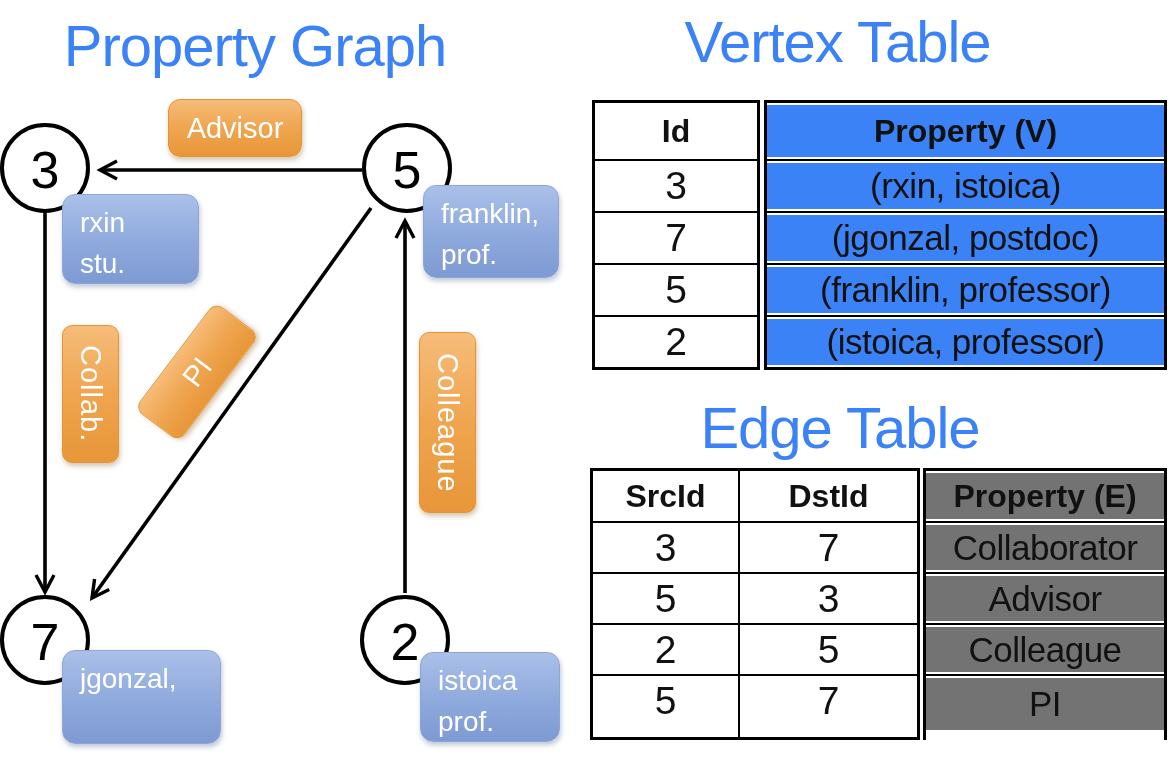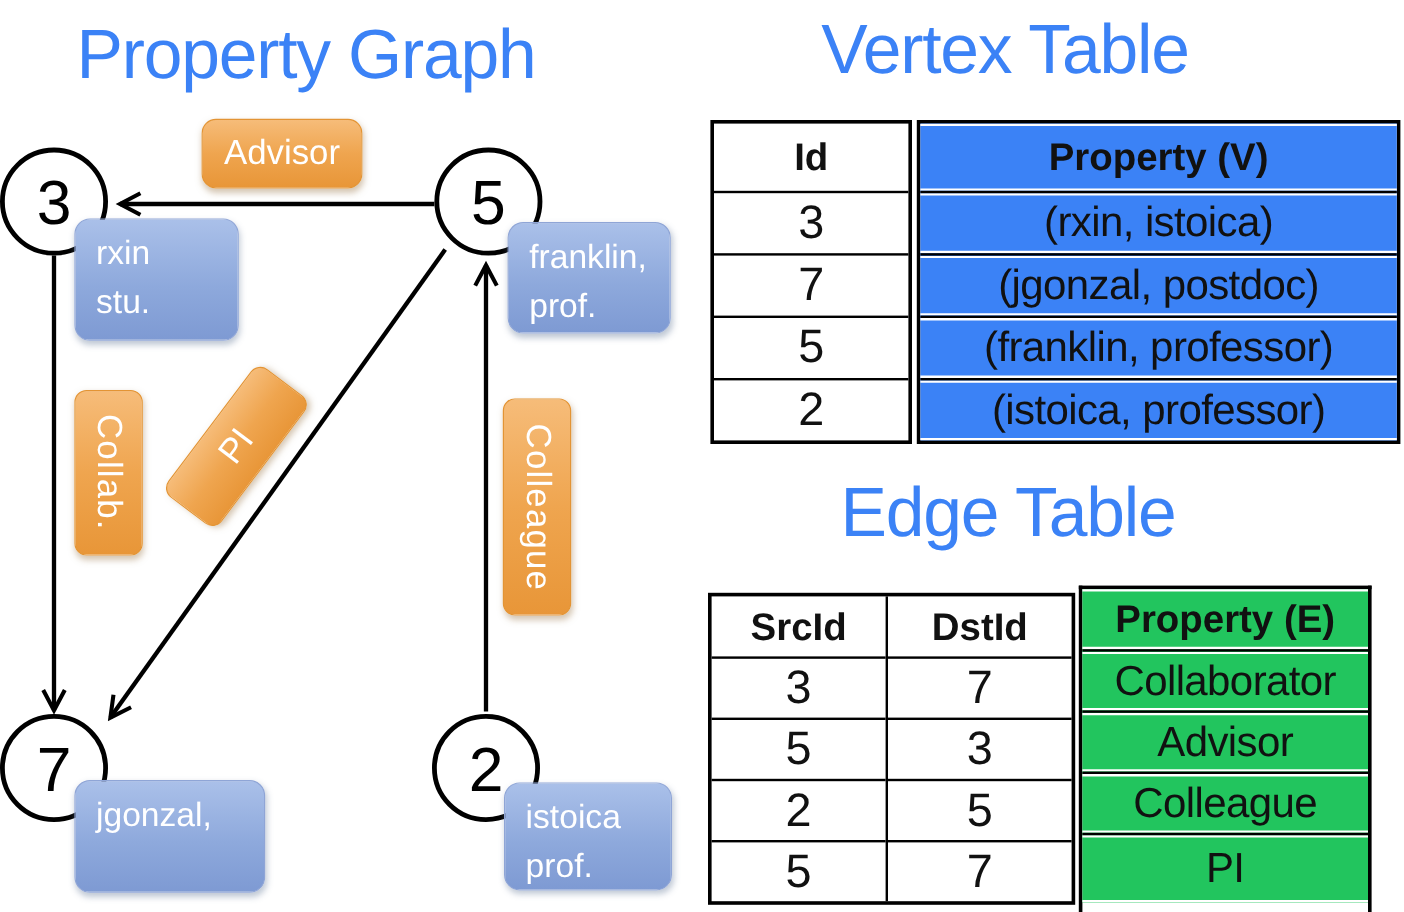--- a/index.html
+++ b/index.html
@@ -24,21 +24,21 @@
   }
 
   
   .vbox {
     position:absolute; color:#fff; border-radius:13px;
     background:linear-gradient(180deg,#aac0e9 0%,#8ea9dc 55%,#7e9ad3 100%);
     border:1.5px solid #8fa5d6;
     box-shadow:1px 3px 5px rgba(110,130,160,0.45);
     font-size:28px; line-height:1.45; padding:8px 0 0 17px;
   }
-  #vbox-rxin     { left:62px;  top:182px; width:137px; height:102px; }
+  #vbox-rxin     { left:62px;  top:194px; width:137px; height:90px; }
   #vbox-franklin { left:423px; top:185px; width:136px; height:93px; }
   #vbox-jgonzal  { left:62px;  top:650px; width:159px; height:94px; }
   #vbox-istoica  { left:420px; top:652px; width:140px; height:90px; }
 
   
   .elabel {
     position:absolute; color:#fff; border-radius:10px;
     background:linear-gradient(180deg,#f6bc79 0%,#efa54f 50%,#e89638 100%);
     border:1px solid #e39434;
     box-shadow:1px 3px 5px rgba(170,140,100,0.5);
@@ -47,46 +47,46 @@
   }
   #elabel-advisor   { left:168px; top:99px;  width:134px; height:58px; border-radius:12px; }
   #elabel-collab    { left:62px;  top:325px; width:57px;  height:138px; }
   #elabel-colleague { left:419px; top:332px; width:57px;  height:181px; }
   #elabel-pi        { left:130px; top:344px; width:134px; height:56px; transform:rotate(-53deg); }
   .vert { writing-mode:vertical-rl; letter-spacing:1px; }
 
   
   .tblgroup { position:absolute; display:flex; }
   #vertex-table { left:592px; top:100px; gap:4px; }
-  #edge-table   { left:590px; top:488px; gap:3px;align-items:center; }
+  #edge-table   { left:590px; top:468px; gap:3px; }
   .col { border:3px solid #000; background:#fff; }
   .cell {
     display:flex; align-items:center; justify-content:center;
     border-top:2px solid #000; text-align:center;
   }
   .cell:first-child { border-top:none; }
   .hdr { font-weight:bold; font-size:32px; }
   .num { font-size:39px; }
   .ptext { font-size:35px; letter-spacing:-0.5px; }
 
   #vt-id-col   { width:168px; }
   #vt-prop-col { width:403px; }
   #vertex-table .cell { height:52px; }
   #vertex-table .hdr  { height:56px; }
 
   .srcdst { display:flex; border:3px solid #000; background:#fff; }
   #et-src-col { width:147px; border-right:2px solid #000; }
-  #et-dst-col { width:153px; }
+  #et-dst-col { width:177px; }
   #et-prop-col { width:244px; border-bottom:none; height:272px; }
   #edge-table .cell { height:51px; }
   #edge-table .hdr  { height:50px; }
   #et-prop-col .cell:last-child { height:58px; }
 
   .blue { background:#3b82f6; box-shadow:inset 0 2px 0 #fff, inset 0 -2px 0 #fff; }
-  .tan  { background:#22c55e; box-shadow:inset 0 2px 0 #fff, inset 0 -2px 0 #fff; }
+  .tan  { background:#737373; box-shadow:inset 0 2px 0 #fff, inset 0 -2px 0 #fff; }
 </style>
 </head>
 <body>
 
 <div class="title" id="pg-title">Property Graph</div>
 
 <svg class="graph-svg" width="585" height="760" viewBox="0 0 585 760">
   <defs>
     <marker id="ah" viewBox="0 0 26 26" refX="22" refY="13" markerWidth="26" markerHeight="26" markerUnits="userSpaceOnUse" orient="auto">
       <path d="M5,4 L22,13 L5,22" fill="none" stroke="#000" stroke-width="3.4"></path>

